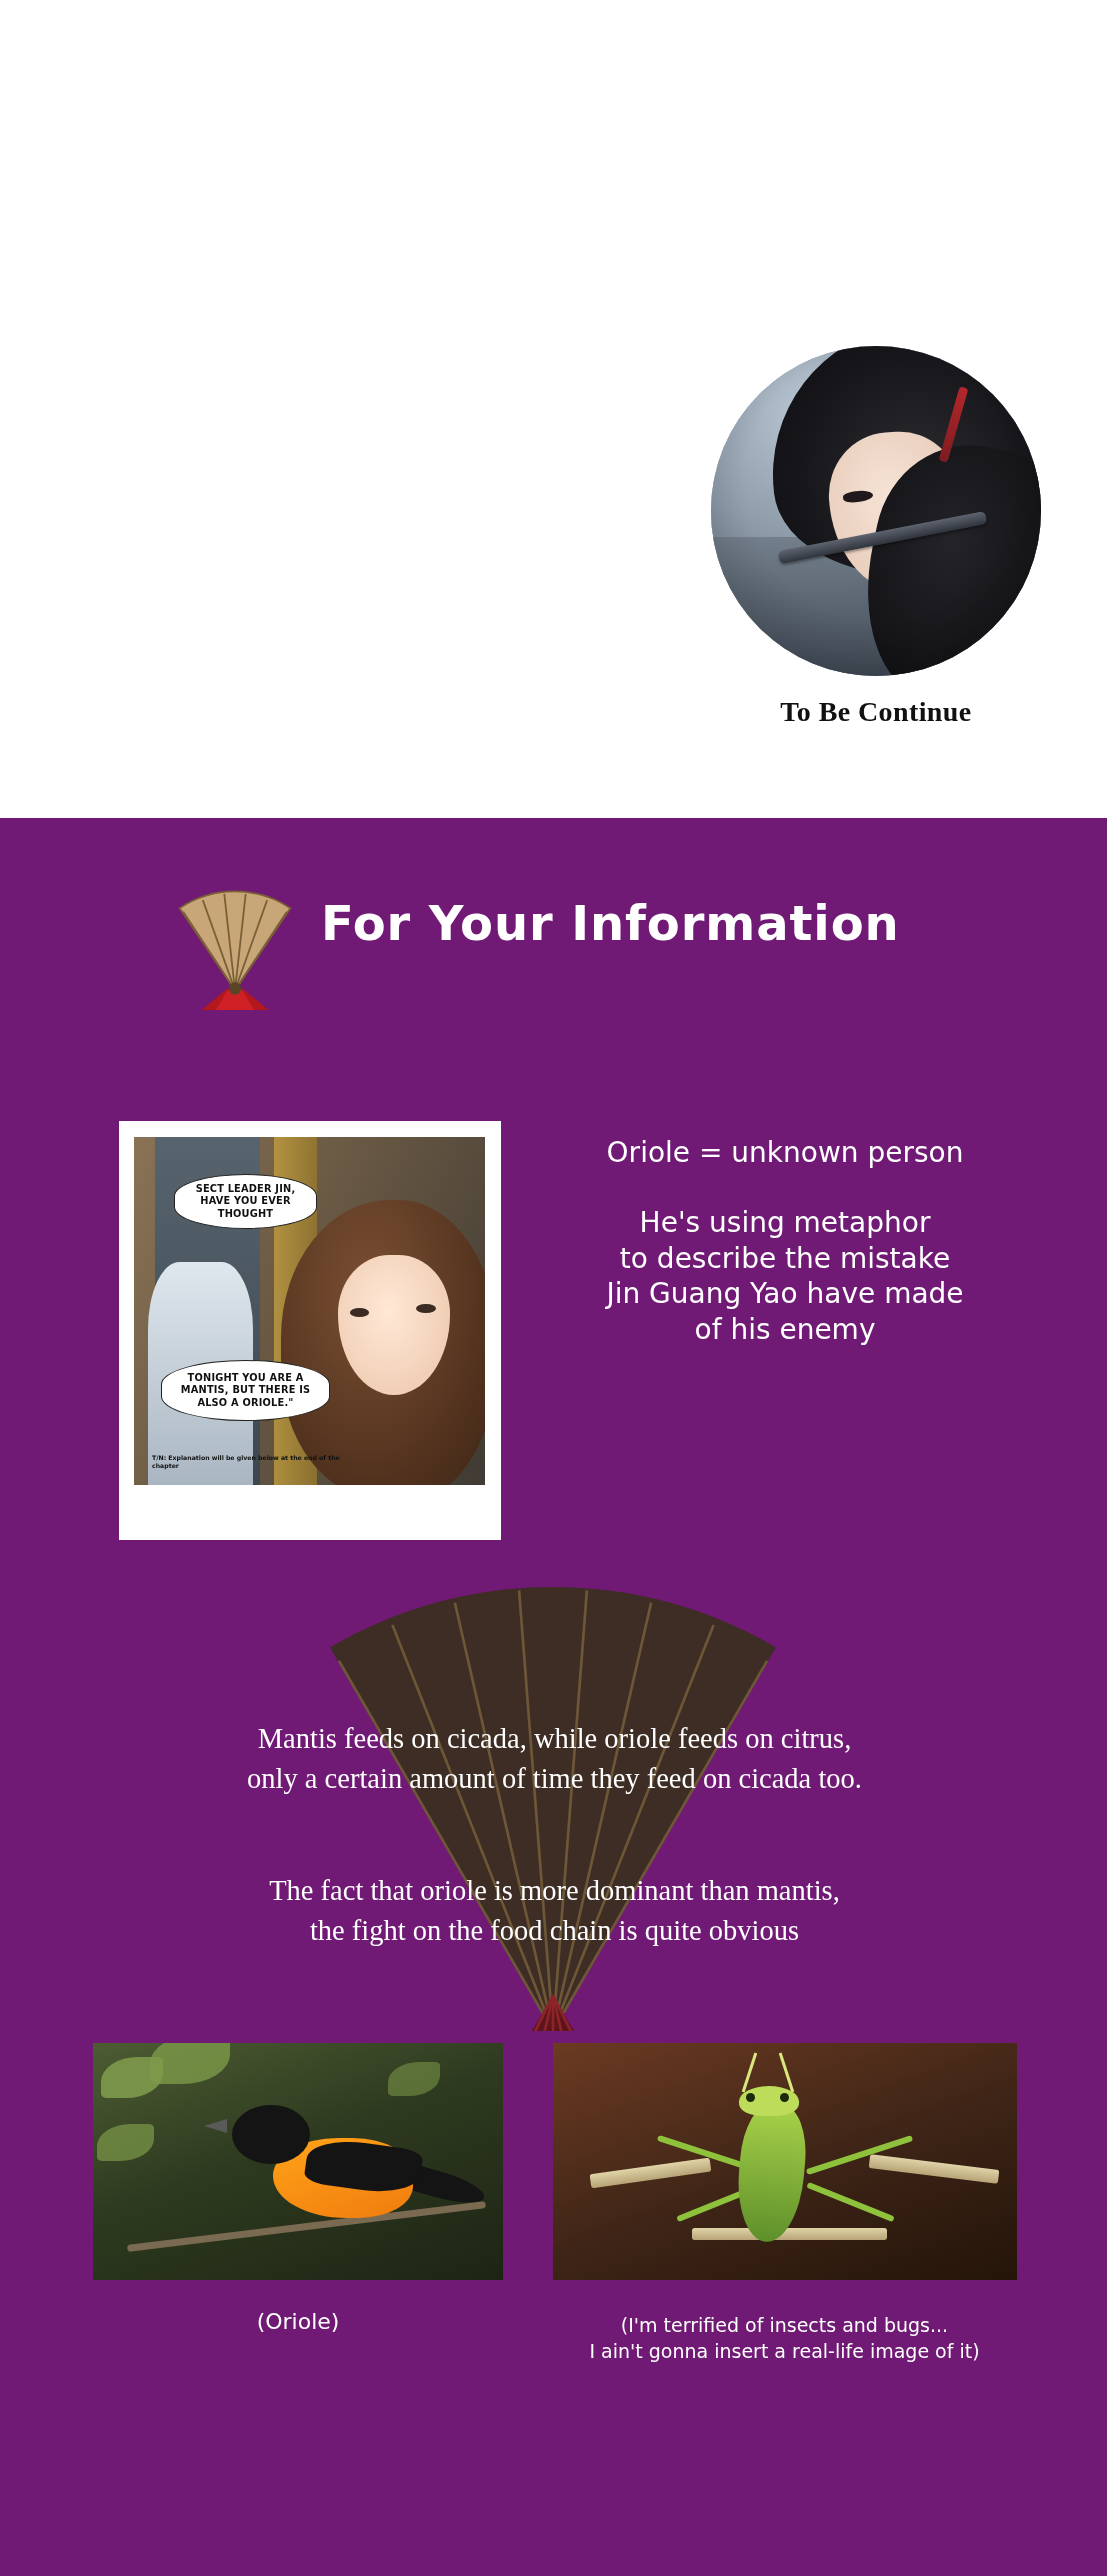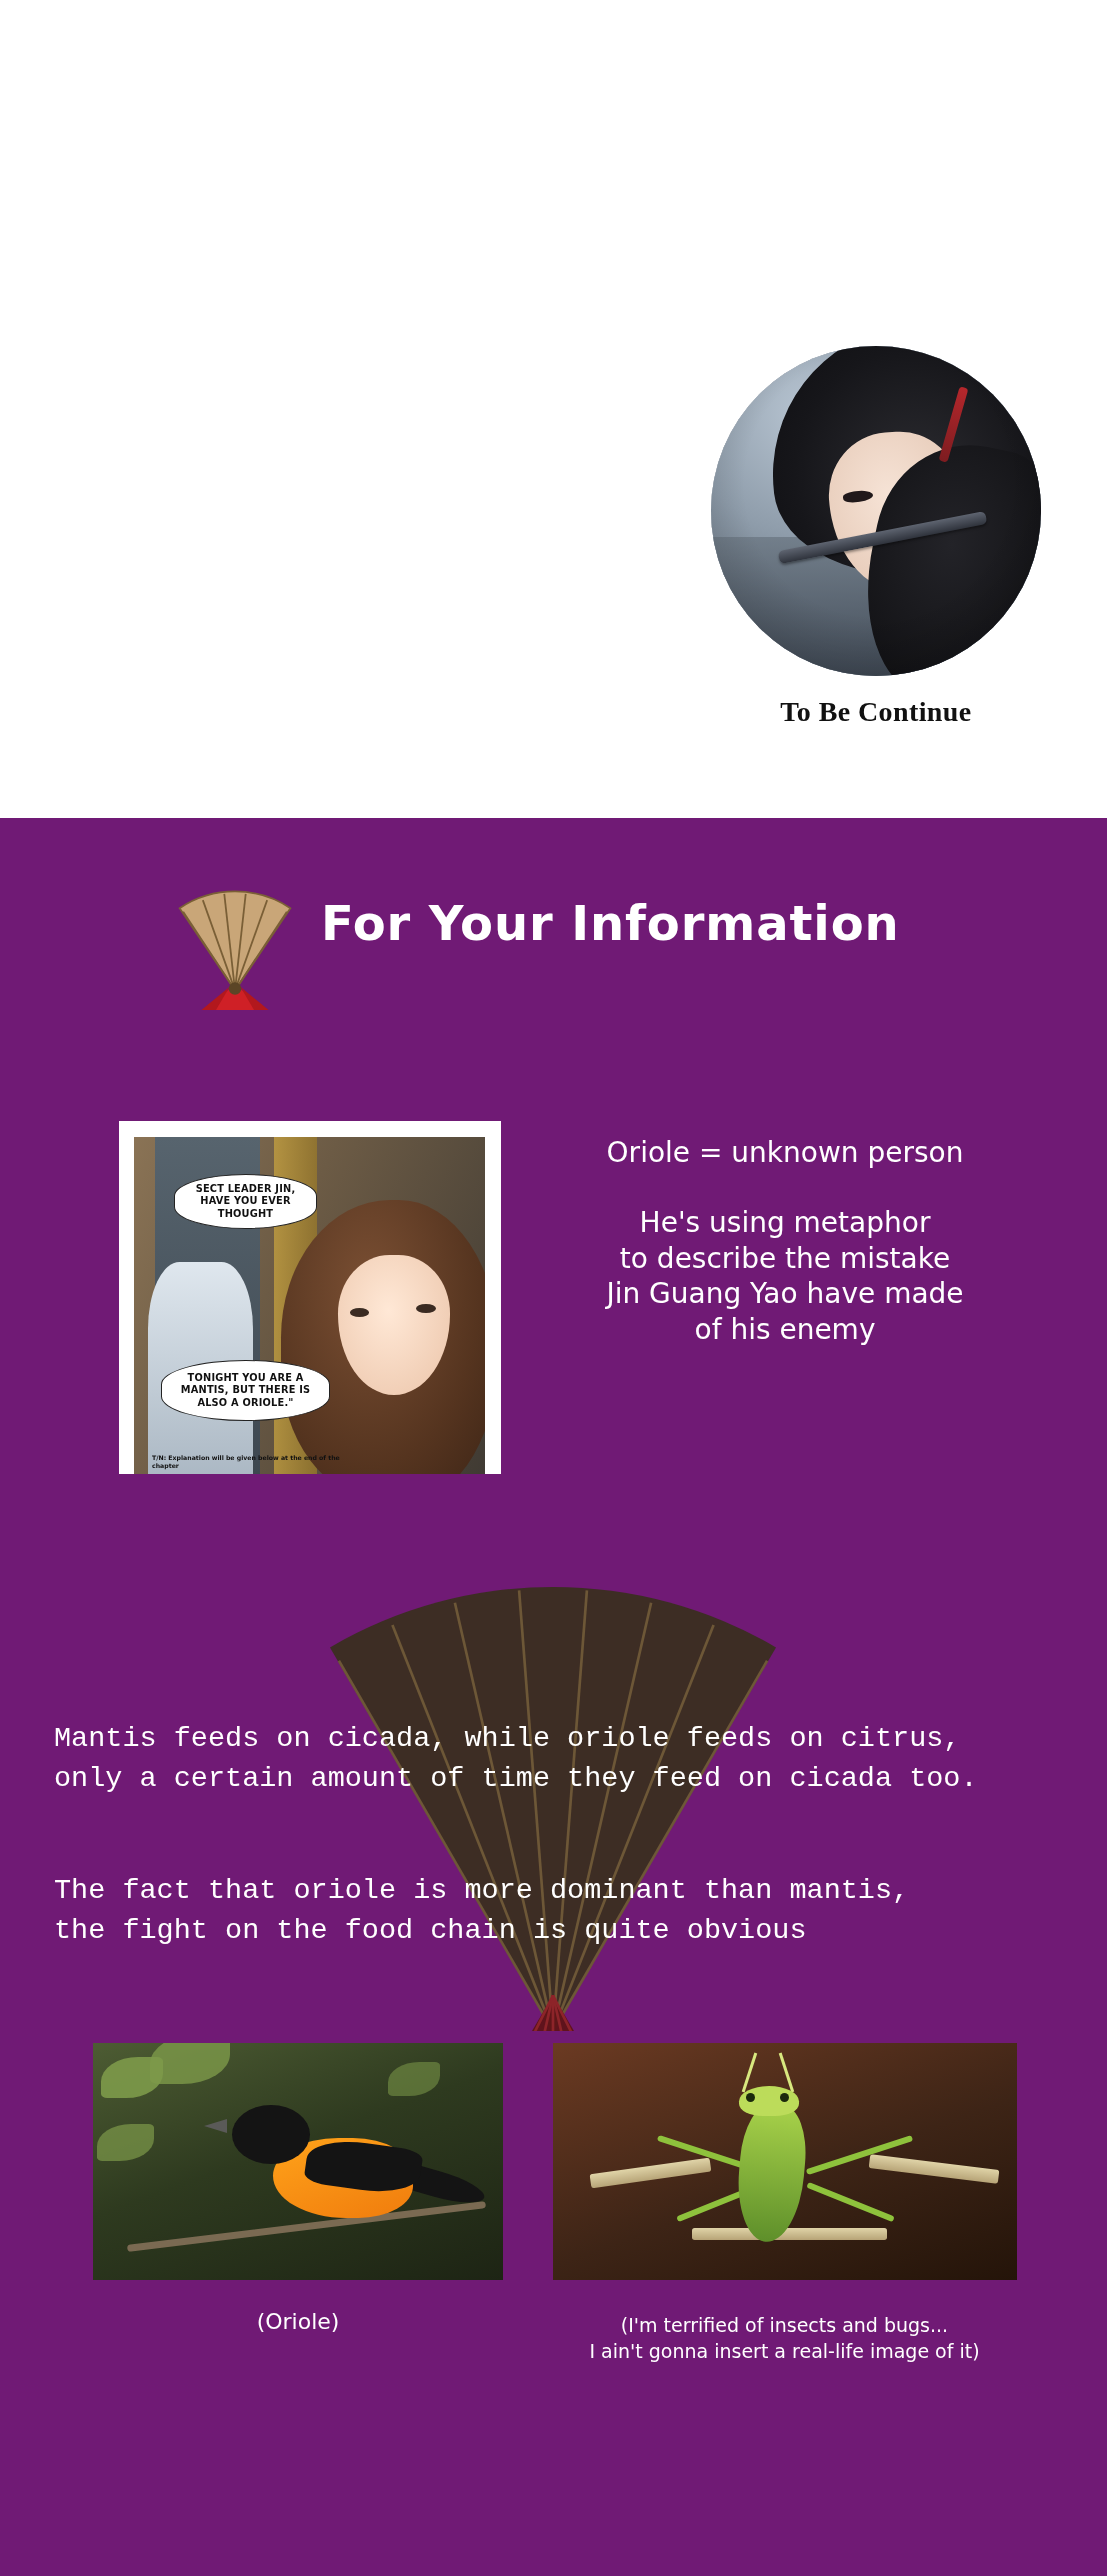--- a/index.html
+++ b/index.html
@@ -157,21 +157,21 @@
     color: #ffffff;
     letter-spacing: 0.9px;
   }
 
   
   .comic {
     position: absolute;
     left: 119px;
     top: 303px;
     width: 382px;
-    height: 353px;
+    height: 419px;
     background: #ffffff;
     overflow: hidden;
   }
   .comic-inner {
     position: absolute;
     left: 15px; top: 16px;
     width: 351px; height: 348px;
     overflow: hidden;
     background: #6d5a43;
   }
@@ -255,23 +255,23 @@
     font-family: "DejaVu Sans", sans-serif;
     font-size: 28px;
     line-height: 1.28;
   }
   .side-text .gap { display: block; height: 34px; }
 
   .body-block {
     position: absolute;
     left: 54px;
     width: 1001px;
-    text-align: left;
+    text-align: center;
     color: #ffffff;
-    font-family: Liberation Mono, monospace;
+    font-family: Liberation Serif, serif;
     font-size: 28.5px;
     line-height: 1.42;
   }
   .block-1 { top: 901px; }
   .block-2 { top: 1053px; }
 
   
   .photo {
     position: absolute;
     overflow: hidden;

